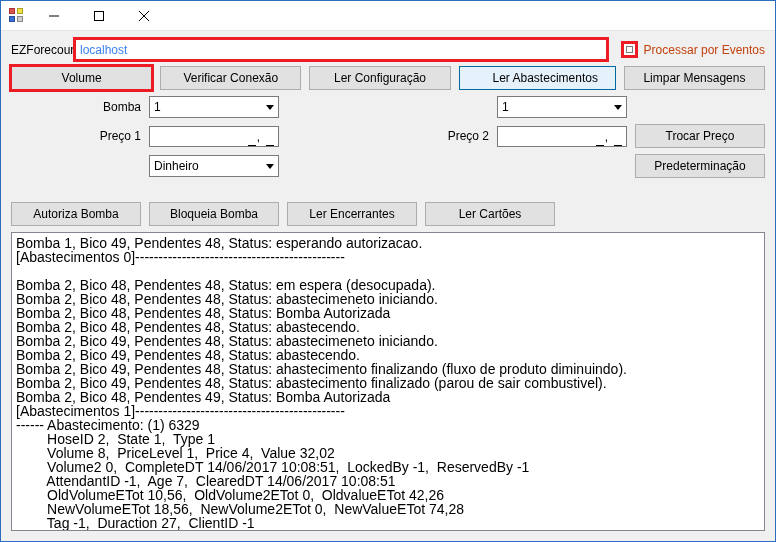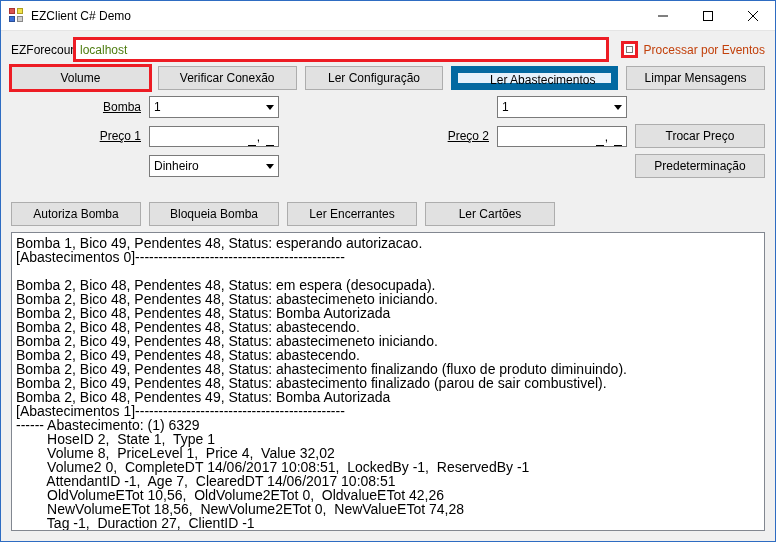--- a/index.html
+++ b/index.html
@@ -21,52 +21,51 @@
   .input { height:21px; border:1px solid #7a7a7a; background:#fff; padding:0 4px; font:inherit; }
   .host { flex:1; color:#8c8c8c; }
   .redbox { outline:3px solid #ed1c24; outline-offset:-1px; }
   .chkwrap { display:flex; align-items:center; margin-left:14px; }
   .chk { width:17px; height:17px; border:3px solid #ed1c24; background:#fff; margin-right:6px; display:inline-block; position:relative; }
   .chkInner { position:absolute; inset:2px; border:1px solid #7a7a7a; }
   .btn { height:24px; border:1px solid #adadad; background:#e1e1e1; font:inherit; padding:0; cursor:default; text-align:center; }
   .btnrow { display:flex; gap:8px; margin-bottom:6px; }
   .btnrow .btn { flex:1; }
   .btn.hl { outline:3px solid #ed1c24; outline-offset:-1px; }
-  .btn.blue { border:7px solid #0369a1; background:#e5f1fb;padding-left:16px; }
+  .btn.blue { border:1px solid #0369a1; background:#e5f1fb;padding-left:16px; }
   .grid4 { display:grid; grid-template-columns: 130px 130px 1fr 130px 130px; gap:6px 8px; align-items:center; margin-bottom:6px; }
   .grid3 { display:grid; grid-template-columns: 130px 130px 1fr 130px 130px 130px; gap:24px 8px; align-items:center; margin-bottom:6px; }
   .select { height:22px; border:1px solid #7a7a7a; background:#fff; display:flex; align-items:center; justify-content:space-between; padding:0 4px; }
   .select .arrow { border-left:4px solid transparent; border-right:4px solid transparent; border-top:5px solid #000; }
   .priceinput { height:21px; border:1px solid #7a7a7a; background:#fff; text-align:right; padding-right:28px; position:relative; }
   .priceinput::after { content:","; position:absolute; right:18px; bottom:2px; color:#000; font-size:12px; }
   .priceinput .under { position:absolute; right:4px; bottom:0px; width:8px; border-bottom:1px solid #000; }
   .priceinput .under2 { position:absolute; right:22px; bottom:0px; width:8px; border-bottom:1px solid #000; }
   .spacer { }
   .btnrow2 { display:flex; gap:8px; margin-bottom:6px; }
   .btnrow2 .btn { width:130px; }
   .log { flex:1; background:#fff; border:1px solid #828790; padding:3px 4px; overflow-y:scroll; font-size:14px; line-height:14px; white-space:pre; font-family:"Segoe UI", Tahoma, sans-serif; }
   .log::-webkit-scrollbar { width:17px; }
   .log::-webkit-scrollbar-track { background:#f0f0f0; }
   .log::-webkit-scrollbar-thumb { background:#cdcdcd; border:1px solid #a9a9a9; }
   .log::-webkit-scrollbar-button:single-button { background:#f0f0f0; height:17px; display:block; border:1px solid #cdcdcd; }
-  .lblR { text-align:right; padding-right:0;text-decoration:underline; }
+  .lblR { text-align:right; padding-right:0; }
   .hostlbl { width:64px; }
 </style>
 </head>
 <body>
 
 <div class="window">
   <div class="titlebar">
     <div class="titleicon">
       <div class="sq r"></div>
         <div class="sq y"></div>
         <div class="sq b"></div>
         <div class="sq g"></div>
     </div>
-    <div class="title">EZClient C# Demo</div>
     <div class="winbtns">
       <div class="winbtn">
           <svg viewBox="0 0 10 10">
             <line x1="0" y1="5" x2="10" y2="5" stroke="#000" stroke-width="1"></line>
           </svg>
         </div>
       <div class="winbtn">
           <svg viewBox="0 0 10 10">
             <rect x="0.5" y="0.5" width="9" height="9" fill="none" stroke="#000" stroke-width="1"></rect>
           </svg>
@@ -77,21 +76,21 @@
             <line x1="10" y1="0" x2="0" y2="10" stroke="#000" stroke-width="1"></line>
           </svg>
         </div>
     </div>
   </div>
 
   <div class="client">
 
     <div class="row">
       <div class="hostlbl">EZForecourt</div>
-      <input class="input host redbox" style="color: #4d7c0f;" value="localhost">
+      <input class="input host redbox" style="color: #3b82f6;" value="localhost">
       <div class="chkwrap">
         <span class="chk">
             <span class="chkInner"></span>
           </span>
         <span style="color:#c2410c;">Processar por Eventos</span>
       </div>
     </div>
 
     <div class="btnrow">
       <button class="btn hl">Volume</button>

